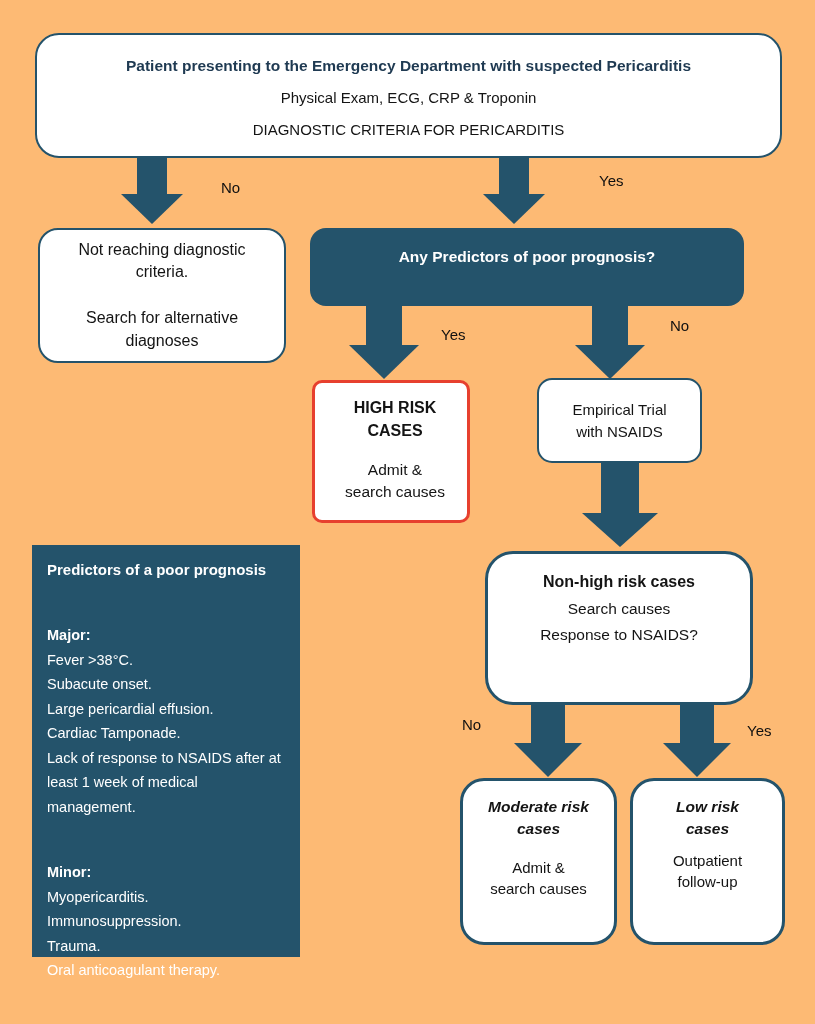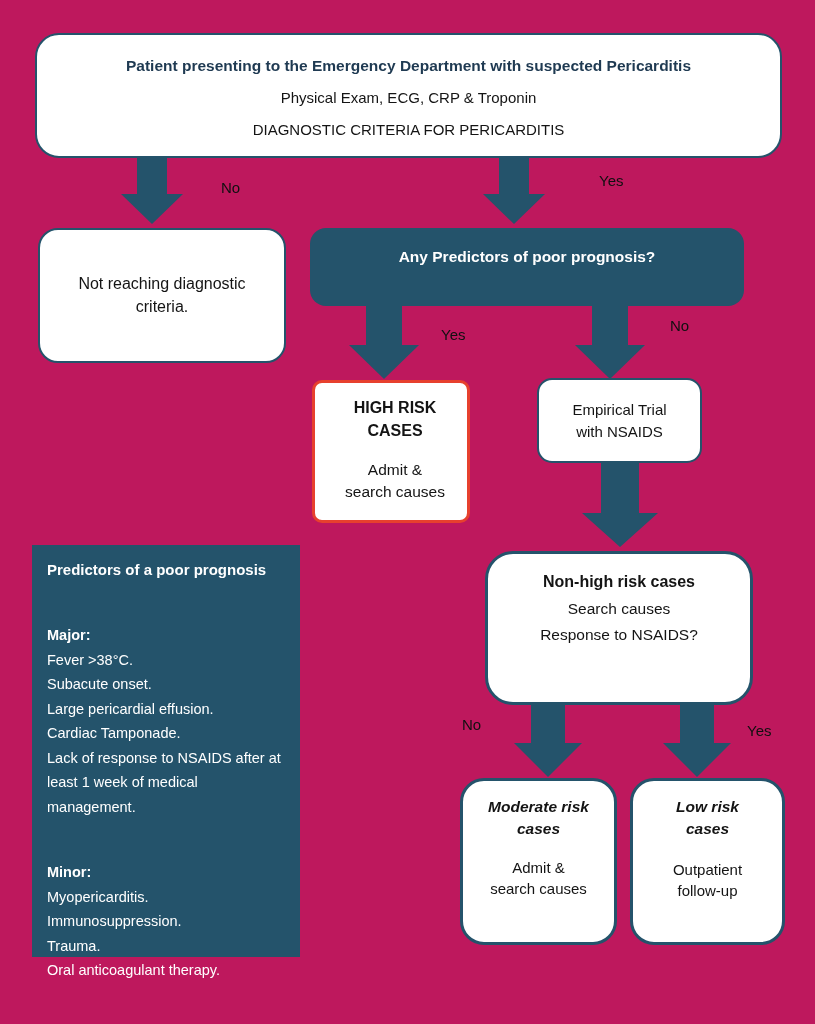--- a/index.html
+++ b/index.html
@@ -4,21 +4,21 @@
 <style>
   :root{
     --teal:#24536B;
     --red:#E7402E;
     --navy:#1F3A52;
     --text:#141414;
   }
   *{margin:0;padding:0;box-sizing:border-box;}
   html,body{background:#fff;}
   body{font-family:"Liberation Sans",sans-serif;color:var(--text);}
-  #canvas{position:relative;width:815px;height:1024px;background:#be185d;overflow:hidden;}
+  #canvas{position:relative;width:815px;height:1024px;background:#fdba74;overflow:hidden;}
 
   .box{
     position:absolute;background:#fff;border:3px solid var(--teal);
     display:flex;flex-direction:column;align-items:center;text-align:center;
     color:var(--text);
   }
   .box p{line-height:1.42;}
 
   .entry-box{left:35px;top:33px;width:747px;height:125px;border-radius:24px;border-width:2.5px;
     justify-content:space-evenly;padding:10px 24px 6px;}
@@ -39,21 +39,21 @@
   .empirical-box{left:537px;top:378px;width:165px;height:85px;border-radius:15px;border-width:2.5px;
     justify-content:center;font-size:15px;}
 
   .nonhigh-box{left:485px;top:551px;width:268px;height:154px;border-radius:28px;
     justify-content:flex-start;padding-top:17px;gap:4px;font-size:15.5px;}
   .nonhigh-box .title{font-weight:bold;font-size:16px;}
 
   .moderate-box{left:460px;top:778px;width:157px;height:167px;border-radius:24px;
     justify-content:flex-start;padding-top:15px;gap:17px;font-size:15px;}
   .low-box{left:630px;top:778px;width:155px;height:167px;border-radius:24px;
-    justify-content:flex-start;padding-top:15px;gap:19px;font-size:15px;}
+    justify-content:flex-start;padding-top:15px;gap:10px;font-size:15px;}
   .leaf-title{font-weight:bold;font-size:15.5px;font-style:italic;}
 
   .predictors-panel{
     position:absolute;left:32px;top:545px;width:268px;height:412px;
     background:var(--teal);color:#fff;text-align:left;
     padding:12px 15px;font-size:14.5px;line-height:1.69;
   }
   .predictors-panel .panel-title{font-weight:bold;font-size:15px;}
   .predictors-panel .group-label{font-weight:bold;margin-top:41px;}
 
@@ -82,20 +82,21 @@
   <span class="edge-label" style="left:221px;top:179px;">No</span>
 
   <div class="arrow" style="left:483px;top:156px;">
     <div class="stem" style="width:30px;height:38px;"></div>
     <div class="head" style="border-left-width:31px;border-right-width:31px;border-top-width:30px;"></div>
   </div>
   <span class="edge-label" style="left:599px;top:172px;">Yes</span>
 
   <div class="box nocrit-box">
     <p>Not reaching diagnostic criteria.</p>
+    <p>Search for alternative diagnoses</p>
   </div>
 
   <div class="box question-box">
     <p>Any Predictors of poor prognosis?</p>
   </div>
 
   <div class="arrow" style="left:349px;top:303px;">
     <div class="stem" style="width:36px;height:42px;"></div>
     <div class="head" style="border-left-width:35px;border-right-width:35px;border-top-width:34px;"></div>
   </div>

